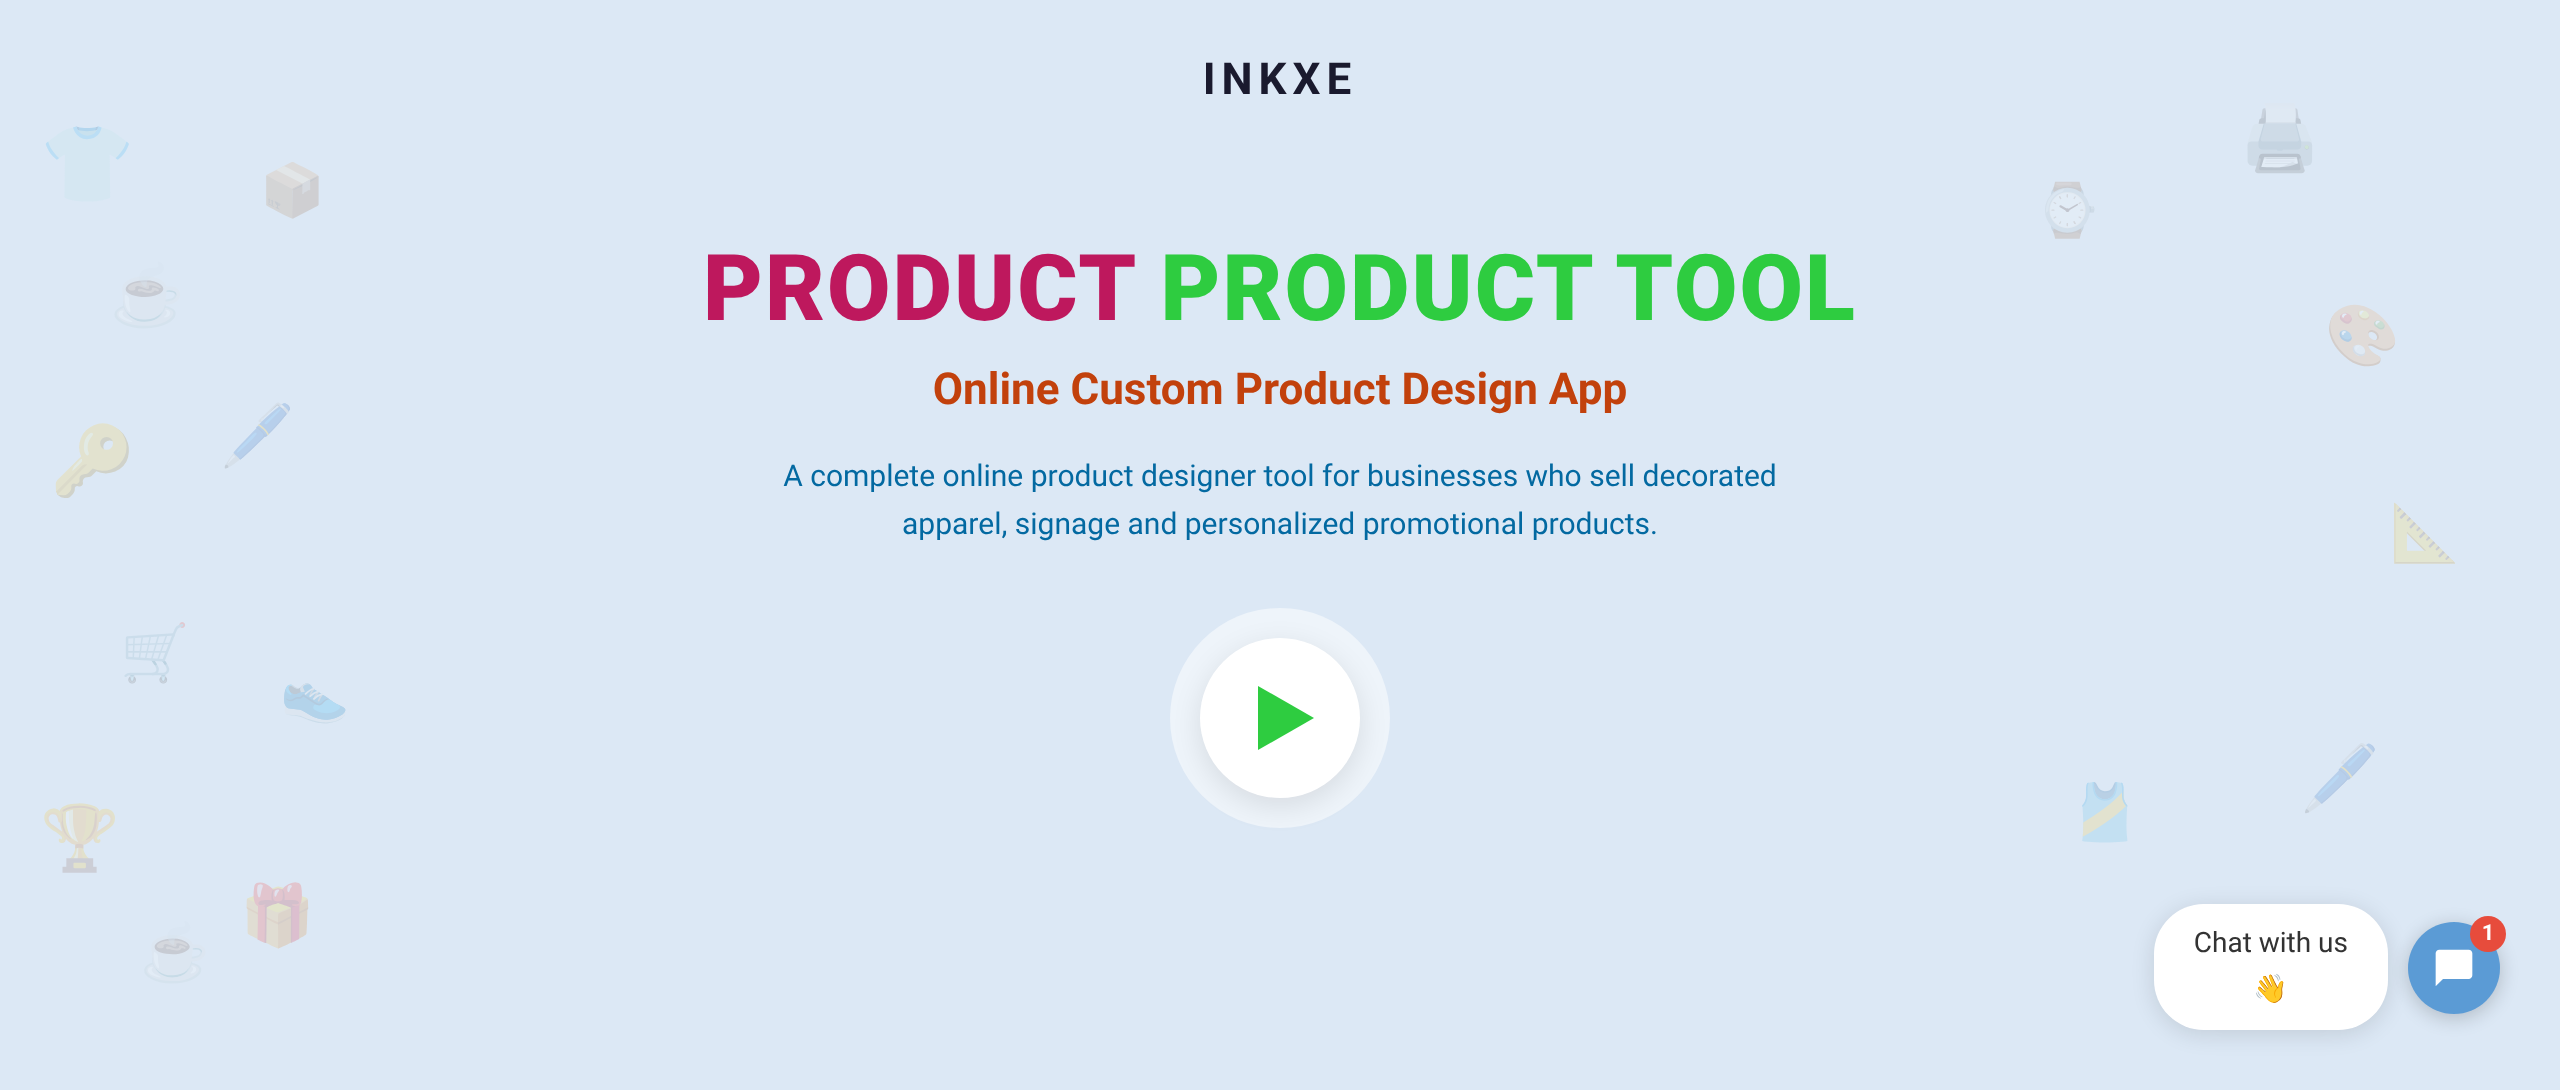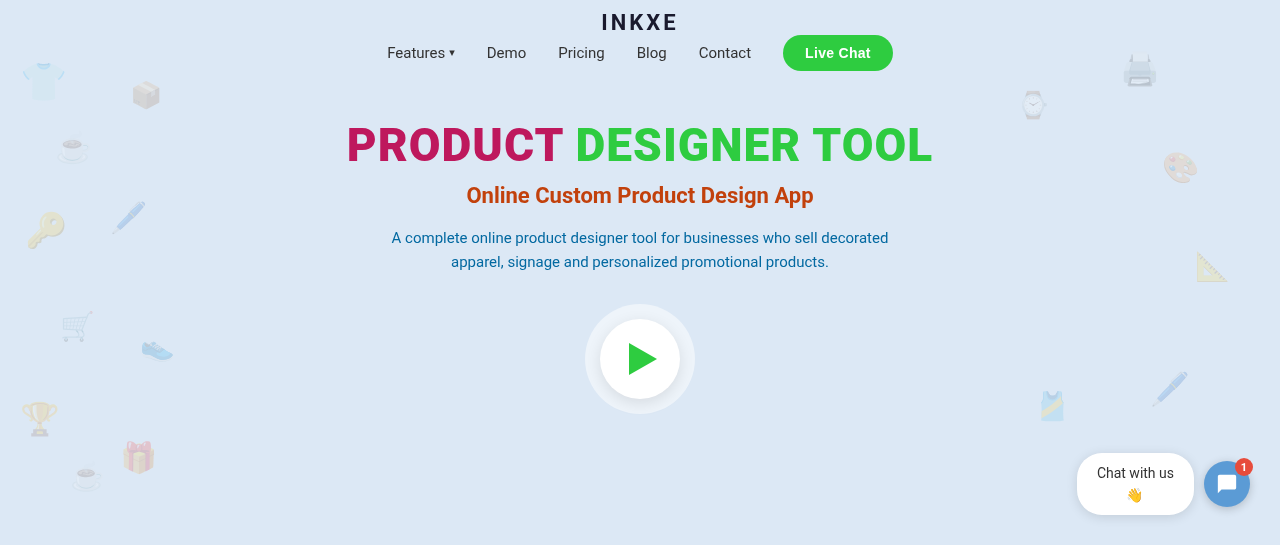--- a/index.html
+++ b/index.html
@@ -251,35 +251,27 @@
   <span class="deco-icon" style="top:250px;right:50px;font-size:28px;">📐</span>
   <span class="deco-icon" style="top:370px;right:90px;font-size:32px;">🖊️</span>
   <span class="deco-icon" style="top:460px;right:130px;font-size:30px;">📋</span>
   <span class="deco-icon" style="top:90px;right:230px;font-size:26px;">⌚</span>
   <span class="deco-icon" style="top:390px;right:210px;font-size:28px;">🎽</span>
 </div>
 
 <nav class="navbar">
   <div class="logo">INKXE</div>
 
-  <div class="nav-links">
-    <a class="nav-link features">Features</a>
-    <a class="nav-link">Demo</a>
-    <a class="nav-link">Pricing</a>
-    <a class="nav-link">Blog</a>
-    <a class="nav-link">Contact</a>
-    <button class="live-chat-btn">Live Chat</button>
-  </div>
 </nav>
 
 <section class="hero">
   <h1 class="hero-title">
     <span class="black-text">PRODUCT</span>
     <span> </span>
-    <span class="green-text">DESIGNER TOOL</span>
+    <span class="green-text">PRODUCT TOOL</span>
   </h1>
   <h2 class="hero-subtitle">Online Custom Product Design App</h2>
   <p class="hero-description">A complete online product designer tool for businesses who sell decorated apparel, signage and personalized promotional products.</p>
 
   <div class="play-button-container">
     <div class="play-button-outer"></div>
     <div class="play-button-inner">
       <div class="play-triangle"></div>
     </div>
   </div>

